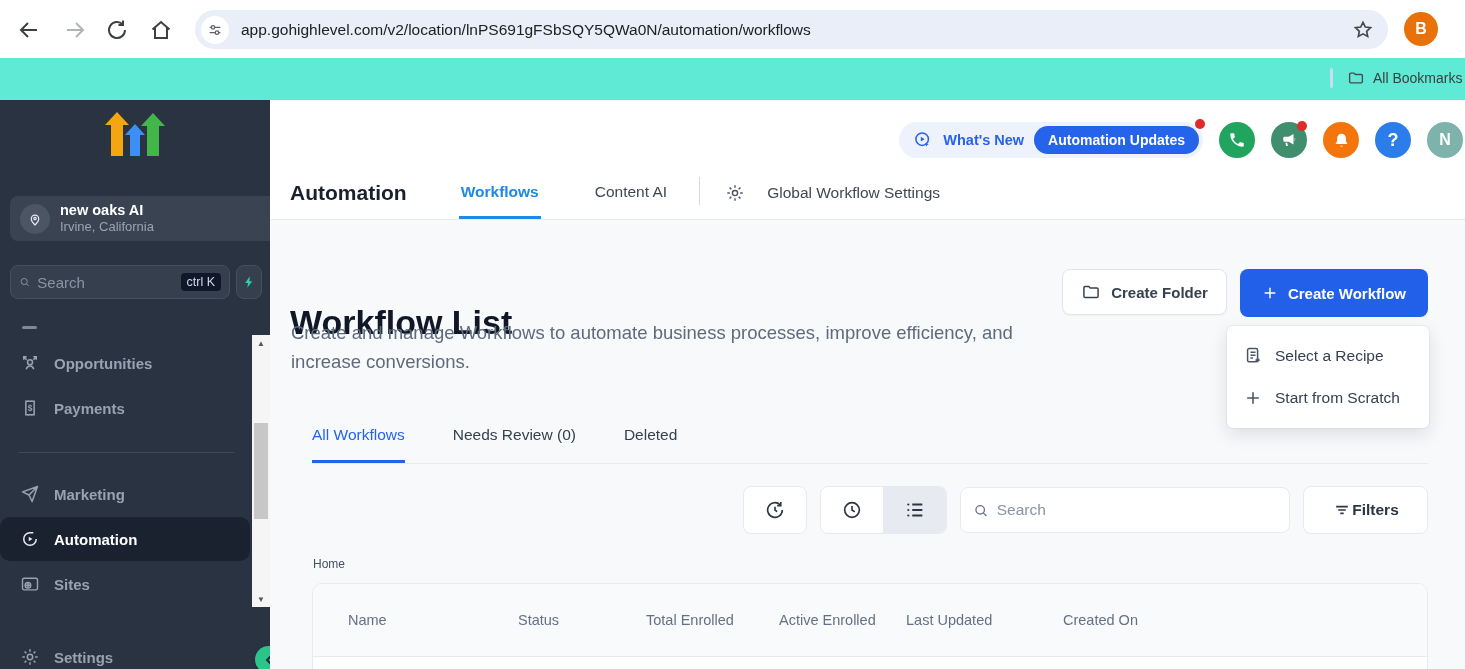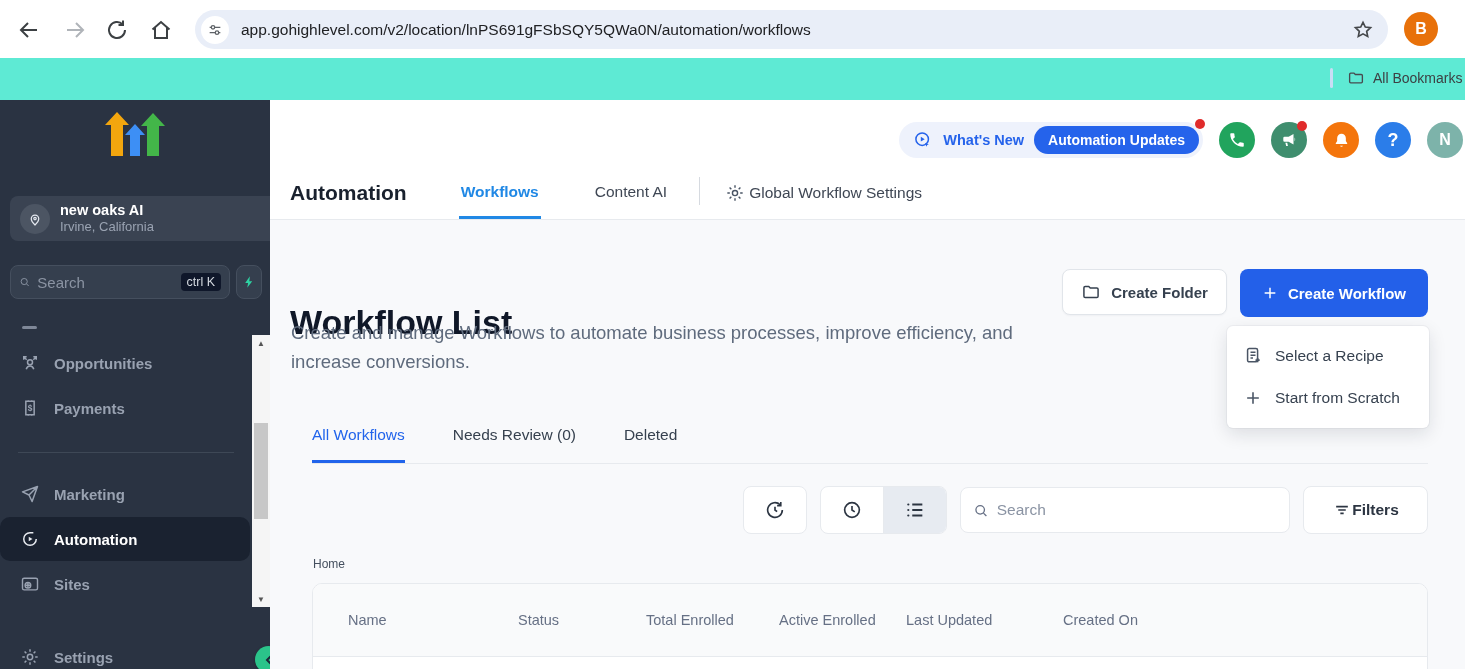--- a/index.html
+++ b/index.html
@@ -76,21 +76,21 @@
     border-radius:14px; display:flex; align-items:center; padding:0 14px; }
   .reddot { position:absolute; width:10px; height:10px; background:#e02b2b; border-radius:50%; }
   .circ { position:relative; width:36px; height:36px; border-radius:50%; color:#fff;
     display:flex; align-items:center; justify-content:center; }
   #title-row { position:absolute; left:20px; bottom:0; height:52px; display:flex; align-items:stretch; }
   #page-head-title { font-size:21px; font-weight:bold; color:#19212e; align-self:center; }
   .head-tab { display:flex; align-items:center; margin-left:52px; font-size:15.5px; color:#3f4754;
     border-bottom:3px solid transparent; padding:0 2px; }
   .head-tab.active { color:#2a9ad8; color:#2088e5; border-bottom-color:#2088e5; font-weight:bold; }
   #head-vsep { width:1px; background:#d6dae0; margin:10px 0 14px 30px; }
-  #gws { display:flex; align-items:center; margin-left:25px; color:#3f4754; font-size:15.5px; gap:4px; }
+  #gws { display:flex; align-items:center; margin-left:25px; color:#3f4754; font-size:15.5px; gap:22px; }
 
   
   #content { position:absolute; top:112px; left:0; width:1195px; height:457px; background:#f8f9fb; }
   #wl-title { position:absolute; left:20px; top:43px; font-size:34px; font-weight:bold; color:#101828;margin-top:40px; }
   #wl-sub { position:absolute; left:21px; top:98px; width:725px; font-size:18.5px; line-height:29px; color:#5f6b7d; }
   #btn-row { position:absolute; top:49px; right:37px; display:flex; gap:13px; }
   #create-folder { height:46px; background:#fff; border:1px solid #e1e5ea; border-radius:8px;
     display:flex; align-items:center; gap:10px; padding:0 18px; font-size:15px; font-weight:bold; color:#36414f;
     box-shadow:0 1px 2px rgba(16,24,40,.04); }
   #create-workflow { height:48px; background:#2360e9; border-radius:8px; display:flex; align-items:center;

